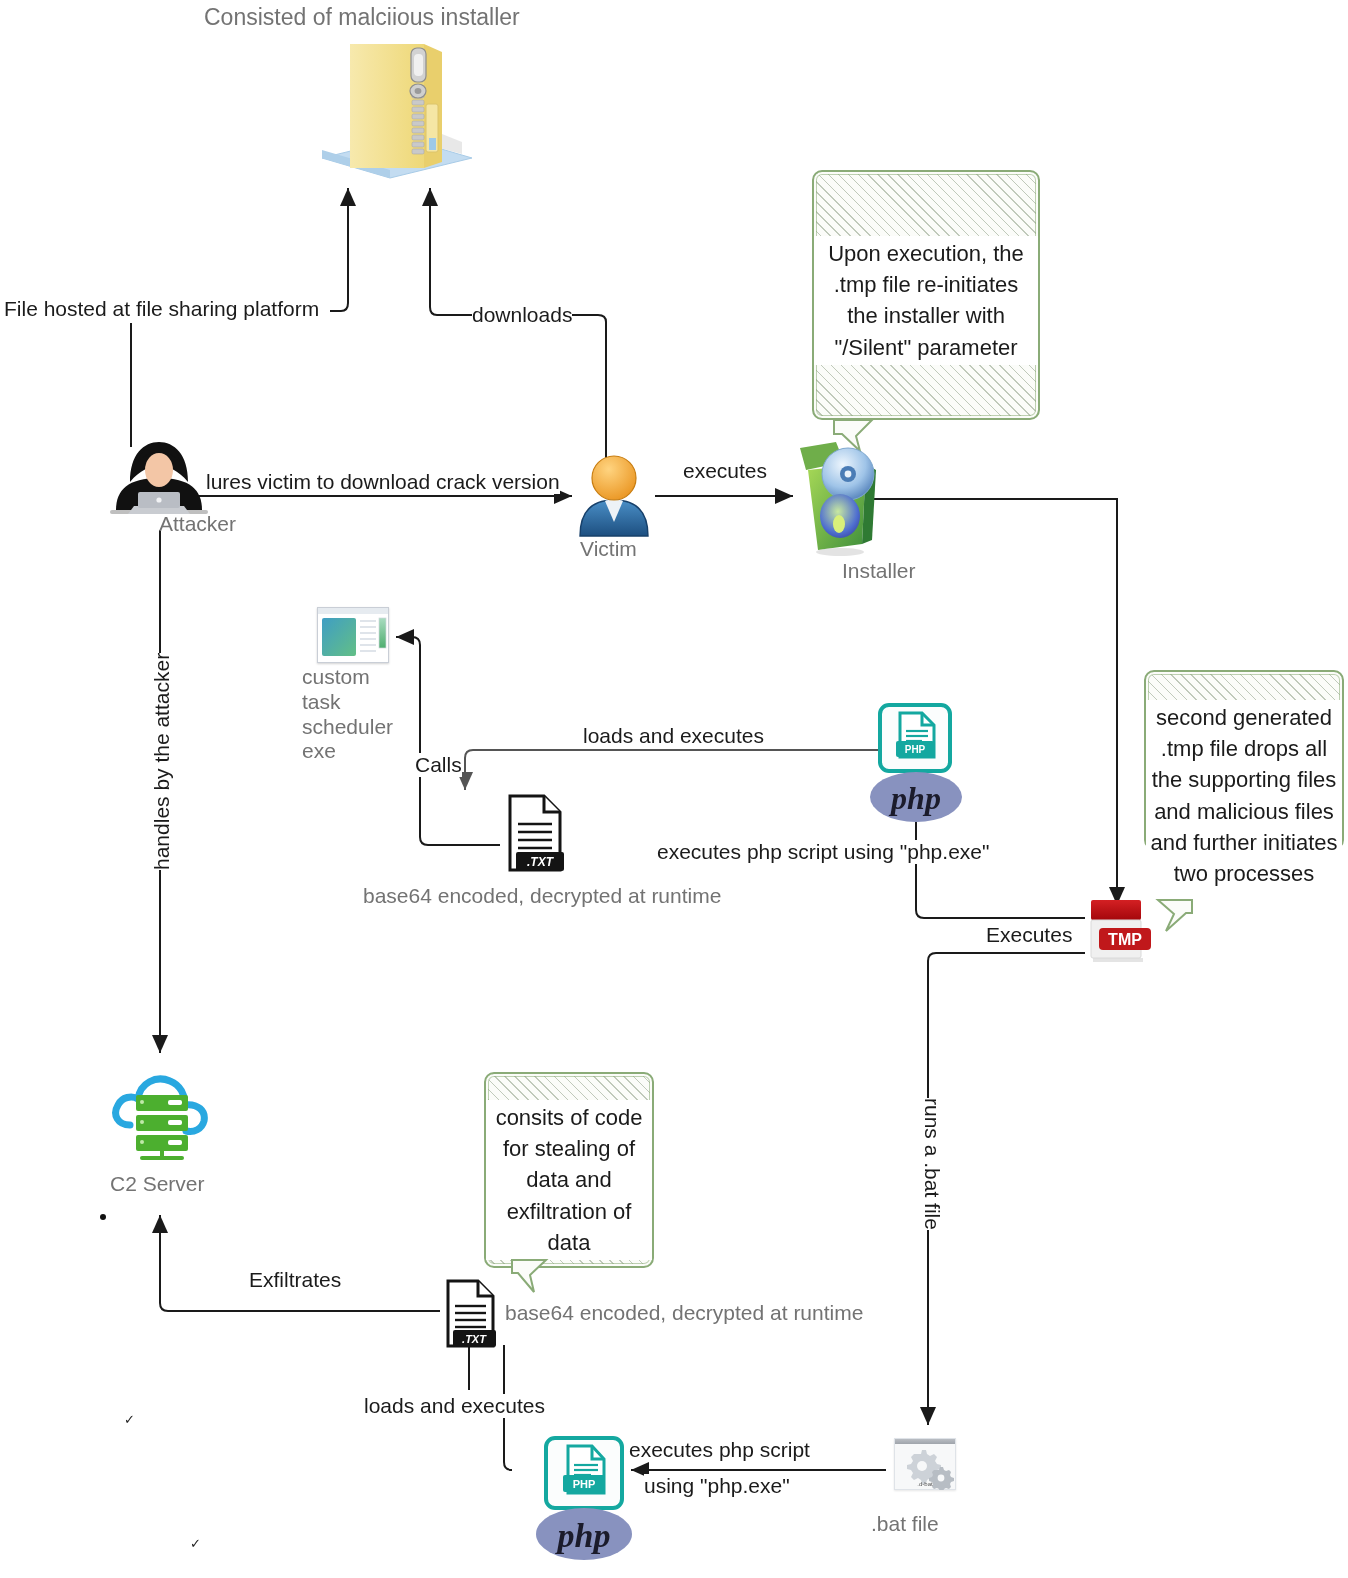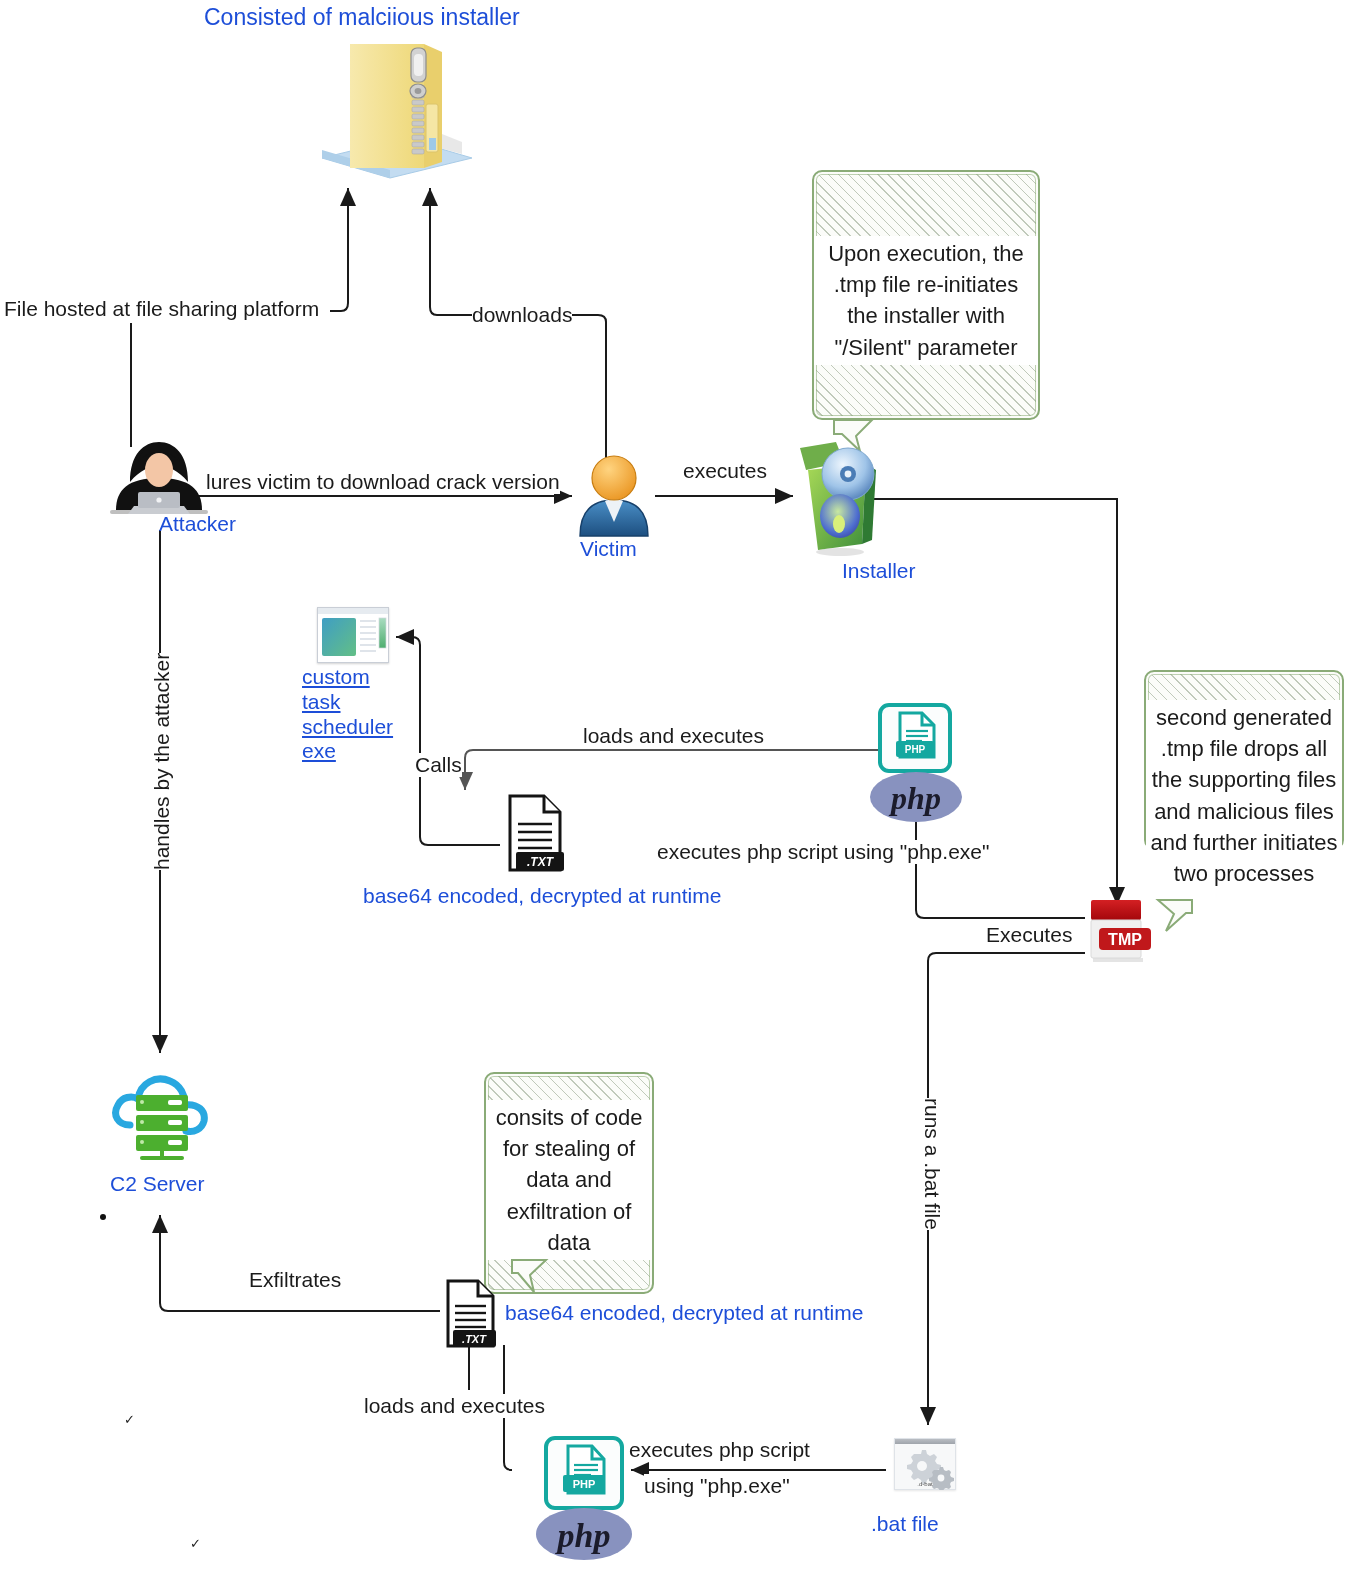--- a/index.html
+++ b/index.html
@@ -18,22 +18,22 @@
 
   .lbl {
     position: absolute;
     font-family: "Liberation Sans", sans-serif;
     font-size: 21px;
     line-height: 1.15;
     color: #1b1b1b;
     white-space: nowrap;
     background: #ffffff;
   }
-  .node-cap { position: absolute; font-size: 21px; white-space: nowrap; color: #1d4ed8; }
-  .node-cap.multi { white-space: normal; line-height: 1.18; text-decoration: underline; }
+  .node-cap { position: absolute; font-size: 21px; white-space: nowrap; color: #737373; }
+  .node-cap.multi { white-space: normal; line-height: 1.18; }
 
   .vert-up  { transform-origin: 0 0; transform: rotate(-90deg); }
   .vert-dn  { transform-origin: 0 0; transform: rotate(90deg); }
 
   
   .callout {
     position: absolute;
     border: 2px solid #8aab77;
     border-radius: 10px;
     background-color: #fbfcf9;
@@ -216,21 +216,21 @@
     </svg>
   </div>
 
   <div class="callout" style="left:1144px; top:670px; width:200px; height:180px;">
     <div class="ctext" style="top:28px;">second generated .tmp file drops all the supporting files and malicious files and further initiates two processes</div>
     <svg class="tail" style="left:6px; top:228px;" viewBox="0 0 46 34">
       <path d="M40,0 L6,0 L22,14 L14,31 L34,13 L40,13 Z" fill="#fbfcf9" stroke="#8aab77" stroke-width="2"></path>
     </svg>
   </div>
 
-  <div class="callout" style="left:484px; top:1072px; width:170px; height:222px;padding-left:42px;">
+  <div class="callout" style="left:484px; top:1072px; width:170px; height:196px;padding-left:42px;">
     <div class="ctext" style="top:26px;">consits of code for stealing of data and exfiltration of data</div>
     <svg class="tail" style="left:20px; top:186px;" viewBox="0 0 46 34">
       <path d="M6,0 L40,0 L24,15 L28,32 L12,13 L6,13 Z" fill="#fbfcf9" stroke="#8aab77" stroke-width="2"></path>
     </svg>
   </div>
 
   <div class="attacker" style="left:108px; top:440px; width:102px; height:78px;">
     <svg width="102" height="78" viewBox="0 0 102 78">
 
       <rect x="2" y="70" width="98" height="4" rx="2" fill="#bfbfbf"></rect>

